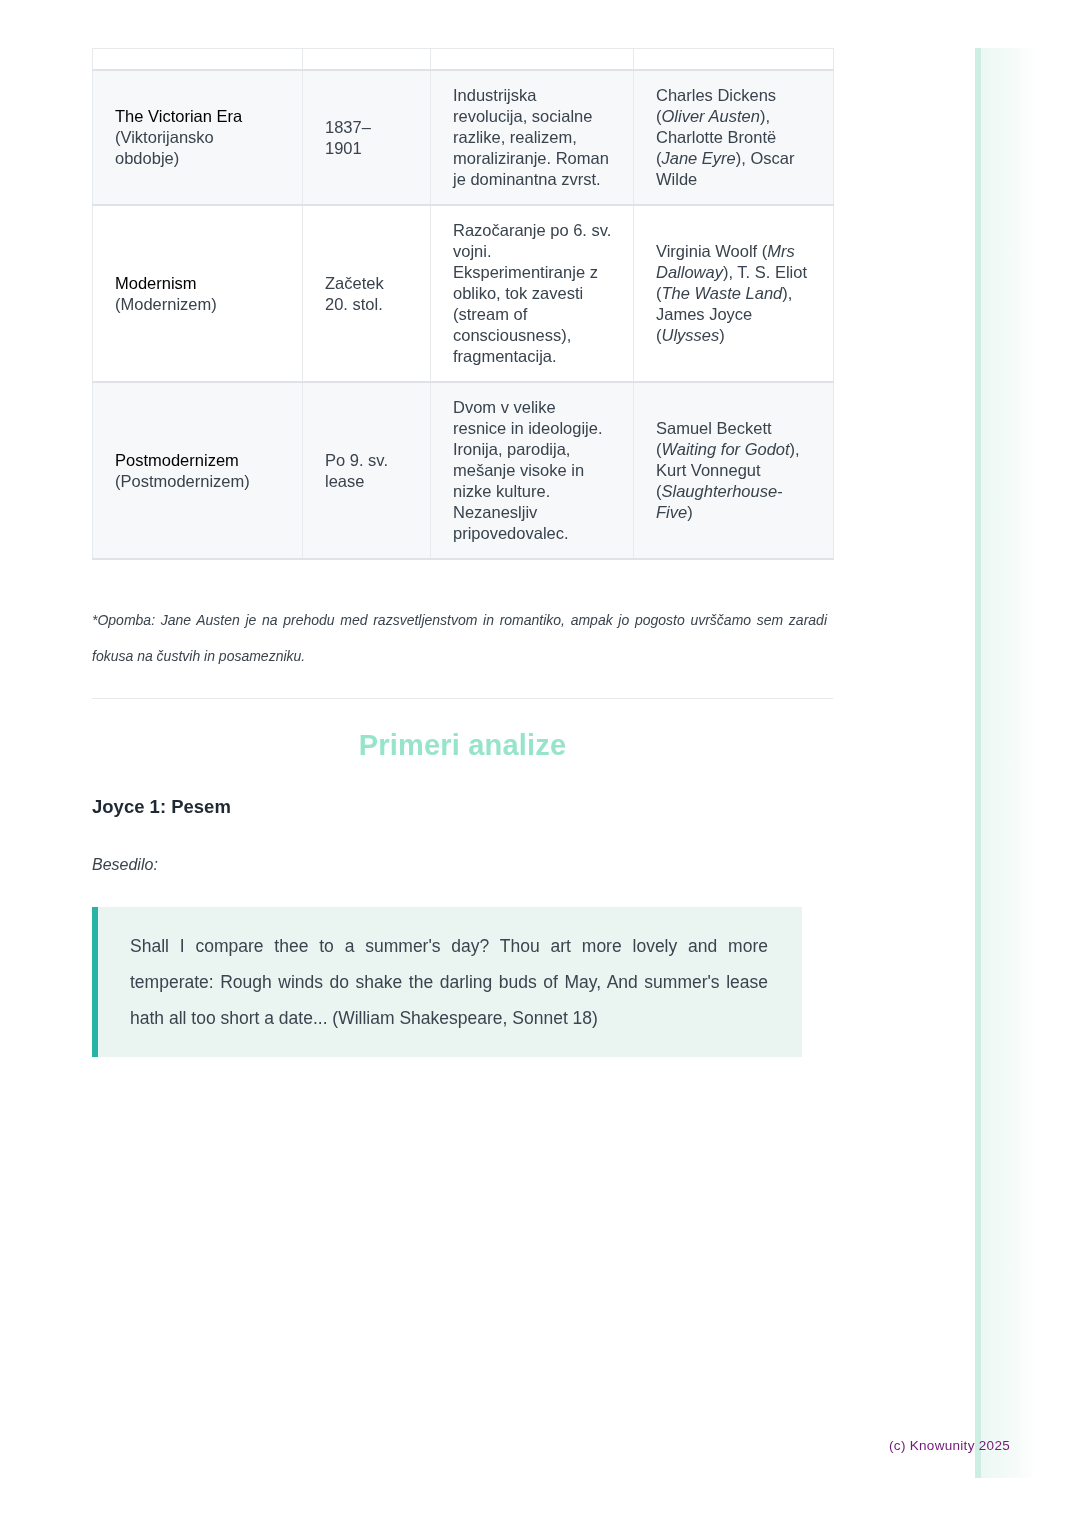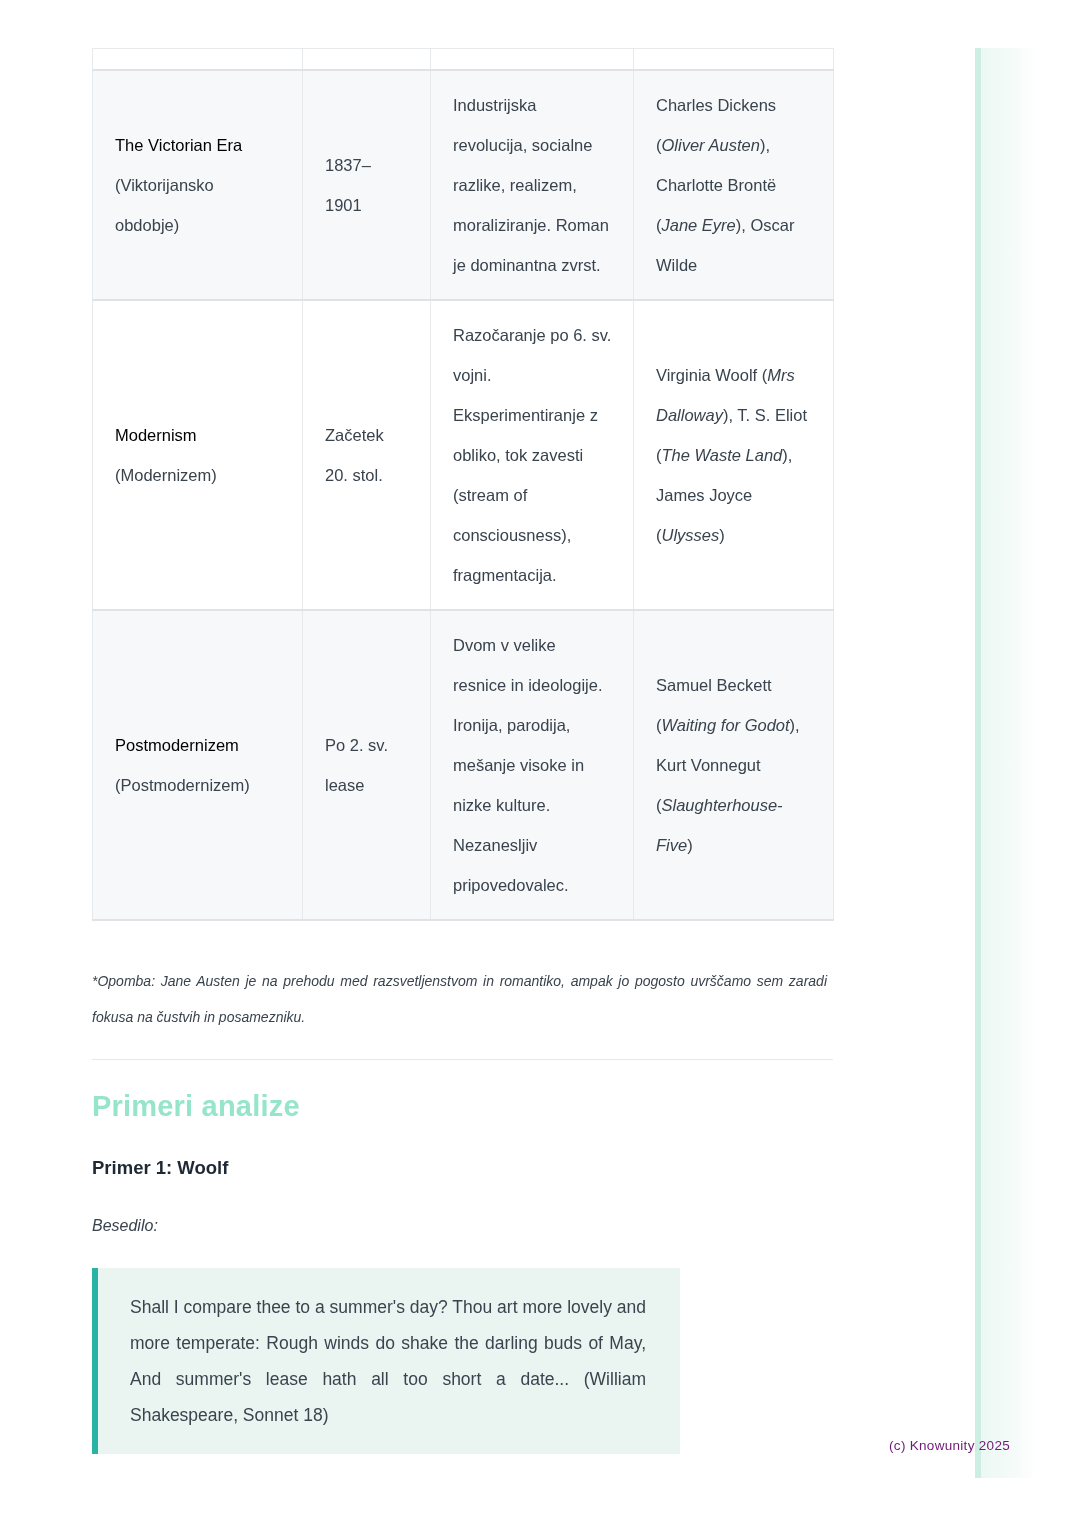--- a/index.html
+++ b/index.html
@@ -31,21 +31,21 @@
   table.eras {
     width: 741px;
     border-collapse: collapse;
     table-layout: fixed;
   }
   table.eras td {
     border: 1px solid #e7eaec;
     border-bottom: 2px solid #dfe3e7;
     padding: 14px 20px 14px 22px;
     font-size: 16.5px;
-    line-height: 40px;
+    line-height: 21px;
     vertical-align: middle;
     color: #39434d;
     background: #ffffff;
     word-wrap: break-word;
   }
   table.eras tr.shaded td { background: #f7f8fa; }
   table.eras tr.stub td { height: 20px; padding: 0; background: #ffffff; }
   .col-era { width: 210px; }
   .col-period { width: 128px; }
   .col-desc { width: 203px; }
@@ -71,39 +71,40 @@
     margin: 24px 0 0 0;
     width: 741px;
   }
 
   h2.section-heading {
     margin: 30px 0 0 0;
     font-size: 29px;
     font-weight: 700;
     color: #96e5ca;
     letter-spacing: 0.2px;
+    text-align: center;
   }
 
   h3.example-title {
     margin: 34px 0 0 0;
     font-size: 18.5px;
     font-weight: 700;
     color: #1f2933;
   }
 
   p.besedilo {
     margin: 38px 0 0 0;
     font-style: italic;
     font-size: 16px;
     color: #39434d;
   }
 
   blockquote.quote {
     margin: 33px 0 0 0;
-    width: 588px;
+    width: 710px;
     box-sizing: border-box;
     background: #eaf5f2;
     border-left: 6px solid #29b3a5;
     padding: 21px 34px 21px 32px;
   }
   blockquote.quote p {
     margin: 0;
     font-size: 17.5px;
     line-height: 36px;
     color: #3a444e;
@@ -156,36 +157,36 @@
           <td>
             <span class="pline">Začetek</span>
             <span class="pline">20. stol.</span>
           </td>
           <td>Razočaranje po 6. sv. vojni. Eksperimentiranje z obliko, tok zavesti (stream of consciousness), fragmentacija.</td>
           <td><span>Virginia Woolf (</span><em>Mrs Dalloway</em><span>), T. S. Eliot (</span><em>The Waste Land</em><span>), James Joyce (</span><em>Ulysses</em><span>)</span></td>
         </tr>
         <tr class="shaded">
           <td class="era-cell"><strong>Postmodernizem</strong><span class="era-translation">(Postmodernizem)</span></td>
           <td>
-            <span class="pline">Po 2. sv.</span>
+            <span class="pline">Po 9. sv.</span>
             <span class="pline">lease</span>
           </td>
           <td>Dvom v velike resnice in ideologije. Ironija, parodija, mešanje visoke in nizke kulture. Nezanesljiv pripovedovalec.</td>
           <td><span>Samuel Beckett (</span><em>Waiting for Godot</em><span>), Kurt Vonnegut (</span><em>Slaughterhouse-Five</em><span>)</span></td>
         </tr>
       </tbody>
   </table>
 
   <p class="note">*Opomba: Jane Austen je na prehodu med razsvetljenstvom in romantiko, ampak jo pogosto uvrščamo sem zaradi fokusa na čustvih in posamezniku.</p>
 
   <hr class="divider">
 
   <h2 class="section-heading">Primeri analize</h2>
 
-  <h3 class="example-title">Primer 1: Woolf</h3>
+  <h3 class="example-title">Joyce 1: Pesem</h3>
 
   <p class="besedilo">Besedilo:</p>
 
   <blockquote class="quote">
     <p>Shall I compare thee to a summer's day? Thou art more lovely and more temperate: Rough winds do shake the darling buds of May, And summer's lease hath all too short a date... (William Shakespeare, Sonnet 18)</p>
   </blockquote>
 
 </div>
 
 <div class="footer">(c) Knowunity 2025</div>

